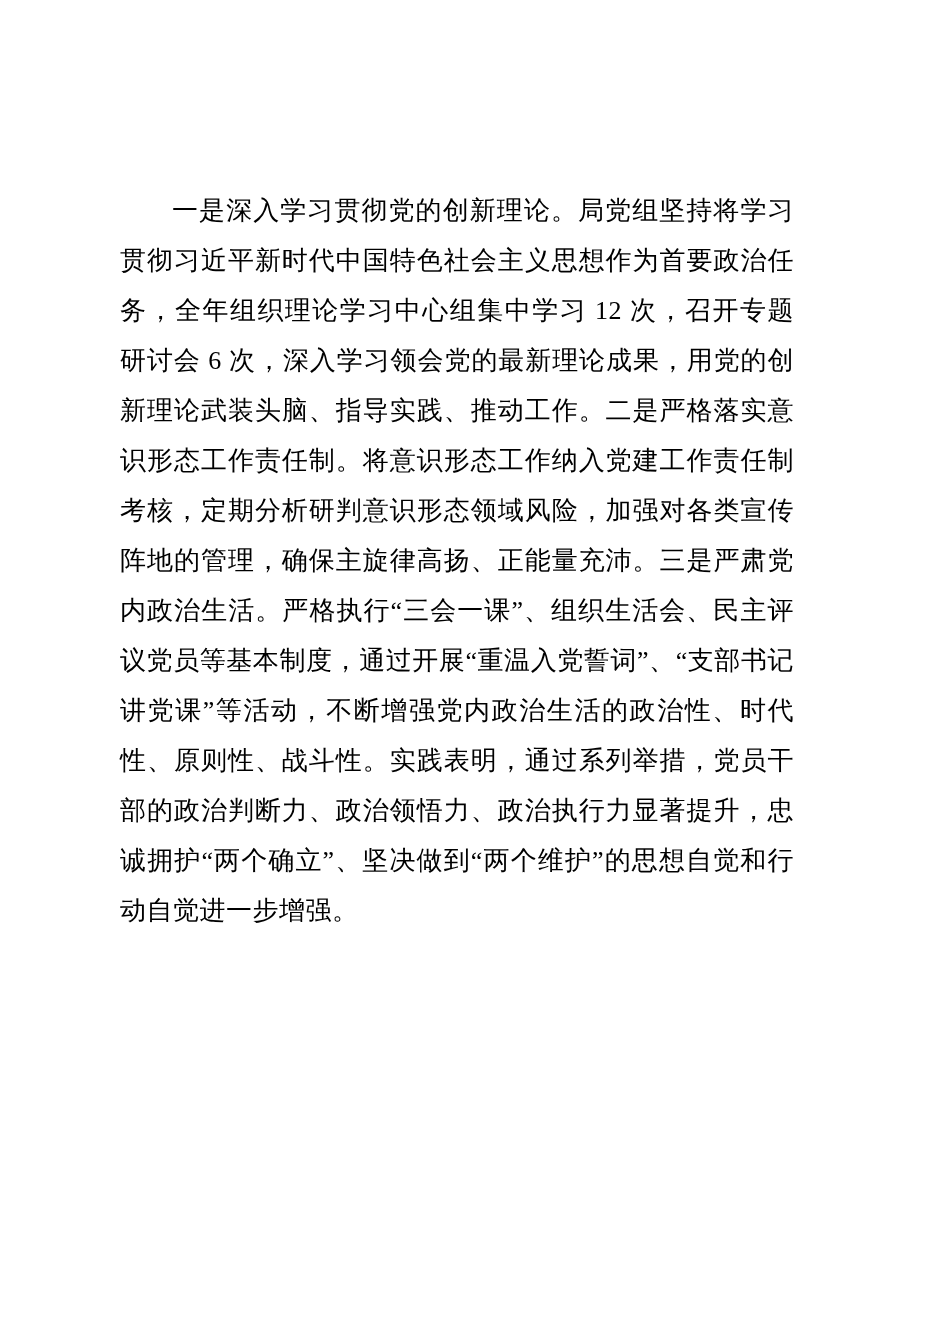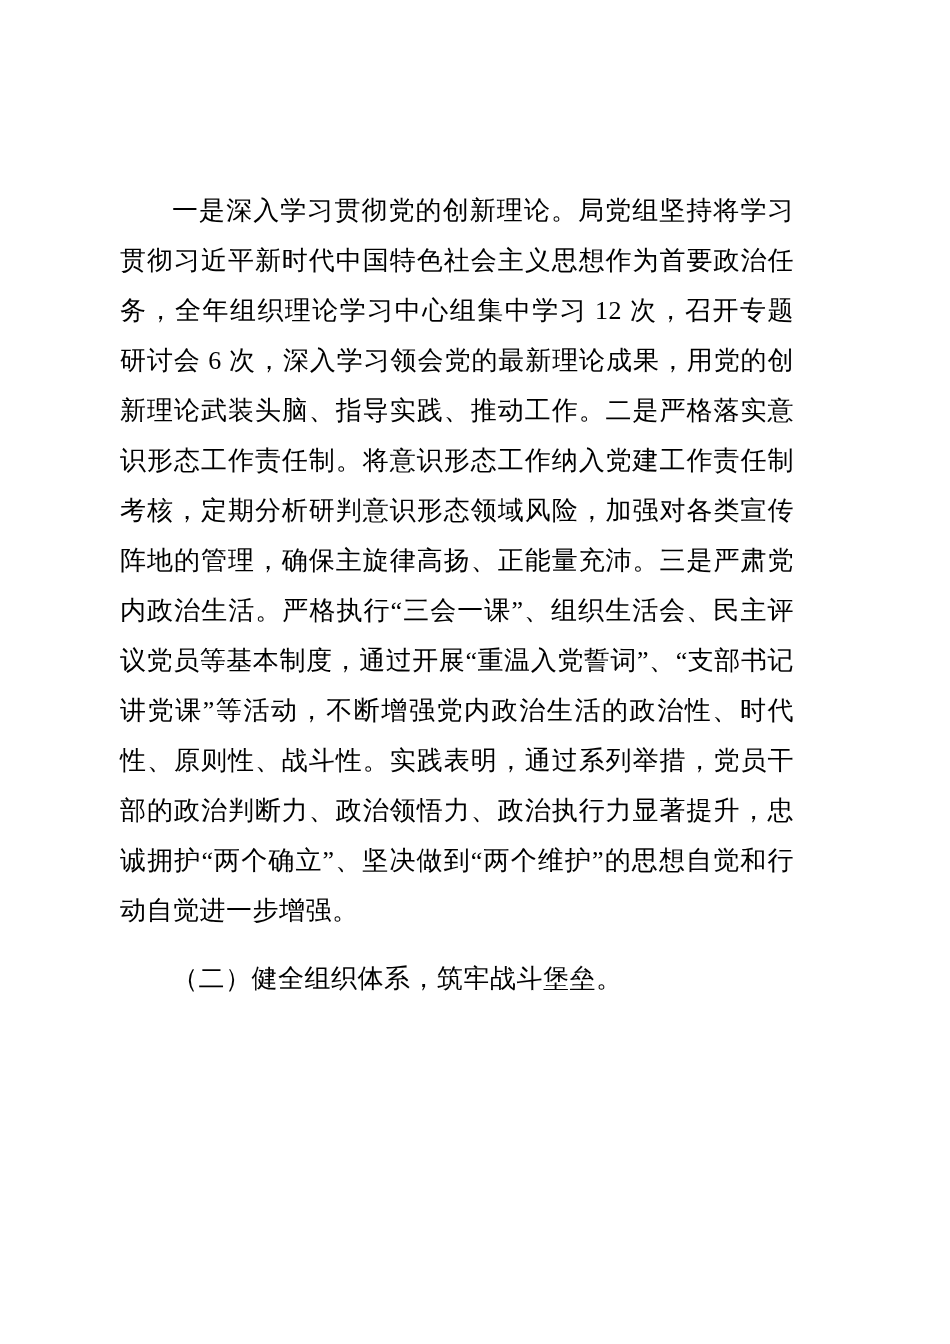--- a/index.html
+++ b/index.html
@@ -31,15 +31,14 @@
     .section-heading {
       font-weight: normal;
     }
   </style>
 </head>
 <body>
 
 <div class="page">
   <p class="paragraph">一是深入学习贯彻党的创新理论。局党组坚持将学习贯彻习近平新时代中国特色社会主义思想作为首要政治任务，全年组织理论学习中心组集中学习 12 次，召开专题研讨会 6 次，深入学习领会党的最新理论成果，用党的创新理论武装头脑、指导实践、推动工作。二是严格落实意识形态工作责任制。将意识形态工作纳入党建工作责任制考核，定期分析研判意识形态领域风险，加强对各类宣传阵地的管理，确保主旋律高扬、正能量充沛。三是严肃党内政治生活。严格执行“三会一课”、组织生活会、民主评议党员等基本制度，通过开展“重温入党誓词”、“支部书记讲党课”等活动，不断增强党内政治生活的政治性、时代性、原则性、战斗性。实践表明，通过系列举措，党员干部的政治判断力、政治领悟力、政治执行力显著提升，忠诚拥护“两个确立”、坚决做到“两个维护”的思想自觉和行动自觉进一步增强。</p>
 
-  <p class="paragraph section-heading">（二）健全组织体系，筑牢战斗堡垒。</p>
 
 </div>
 
 </body></html>

